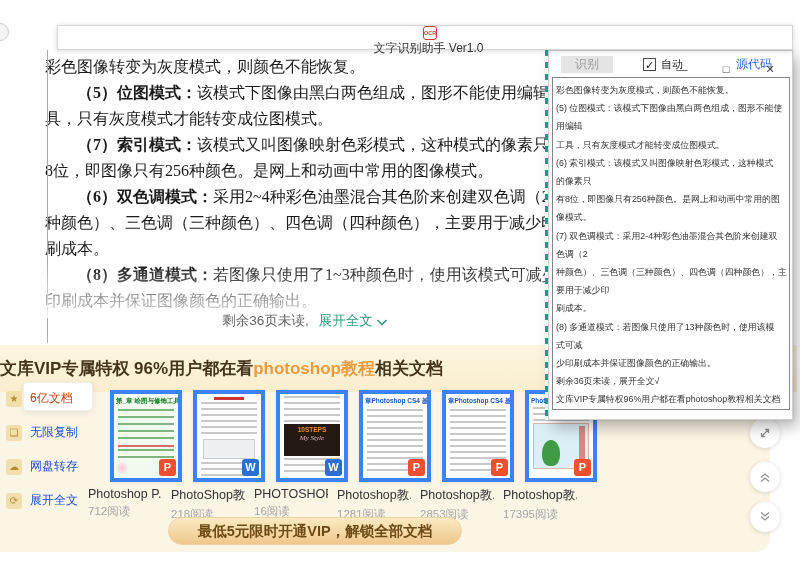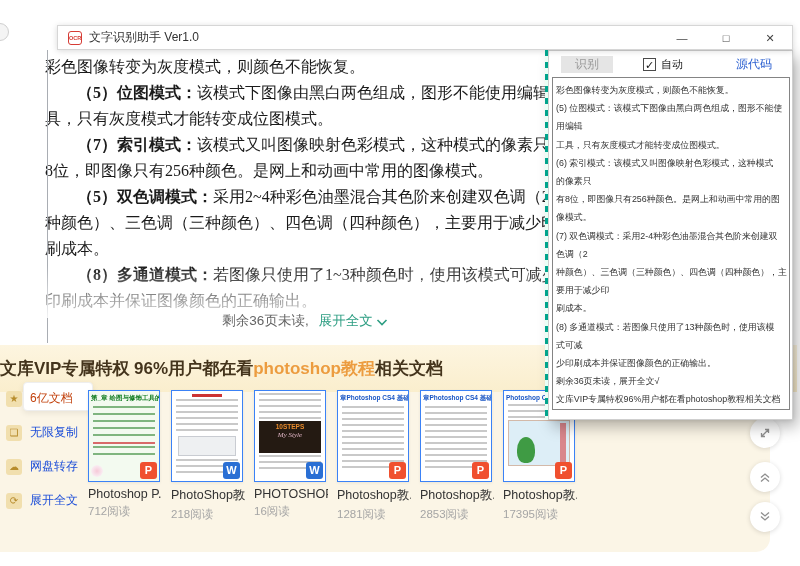--- a/index.html
+++ b/index.html
@@ -34,22 +34,22 @@
   
   .feat { position:absolute; left:6px; z-index:2; display:flex; align-items:center; cursor:pointer; }
   .feat .ic { width:16px; height:16px; border-radius:3px; background:#f1dfae; color:#b78c2c;
               font-size:10px; line-height:16px; text-align:center; }
   .feat .lb { margin-left:8px; font-size:12px; color:#1d4ed8; white-space:nowrap; }
   .feat-tip { position:absolute; left:23px; top:382px; width:70px; height:29px; background:#fff;
               border:1px solid #eee; border-radius:4px; box-shadow:0 2px 6px rgba(0,0,0,.08); z-index:1; }
 
   
   .card { position:absolute; top:390px; width:74px; z-index:1; cursor:pointer; }
-  .thumb { position:relative; width:72px; height:92px; background:#fff; border:1px solid #3b82f6;
-           box-shadow:0 1px 3px rgba(0,0,0,.07); overflow:hidden; }
+  .thumb { position:relative; width:72px; height:92px; background:#fff; border:4px solid #3b82f6;
+           box-shadow:0 1px 3px rgba(0,0,0,.07); overflow:hidden;margin-left:22px; }
   .badge { position:absolute; right:2px; bottom:2px; width:17px; height:17px; border-radius:3px;
            color:#fff; font-size:11px; font-weight:bold; text-align:center; line-height:17px; }
   .badge[data-badge="P"] { background:#f0502f; }
   .badge[data-badge="W"] { background:#2a6fd4; }
   .c-title { margin-top:5px; font-size:12.5px; color:#333; white-space:nowrap; overflow:hidden; }
   .c-views { margin-top:3px; font-size:11.5px; color:#a5a5a5; }
   .th-head { font-size:6.5px; font-weight:bold; padding:3px 2px 1px; white-space:nowrap; overflow:hidden; }
   .th-head.g { color:#0f7b1f; } .th-head.b { color:#1a56c4; } .th-head.o { color:#e88b2c; padding-top:2px; }
   .tlines { margin:2px 4px; height:26px;
             background:repeating-linear-gradient(180deg,#c9c9c9 0 2px, transparent 2px 6px); }
@@ -72,21 +72,21 @@
              background:linear-gradient(180deg,#fbeac3,#efc88a); border:1px solid #ecd3a2;
              color:#6b4a16; font-weight:bold; font-size:14.5px; text-align:center; line-height:27px; cursor:pointer; }
 
   
   .fab { position:absolute; left:750px; width:30px; height:30px; border-radius:50%; background:#fff;
          box-shadow:0 1px 5px rgba(0,0,0,.14); z-index:1; display:flex; align-items:center; justify-content:center; cursor:pointer; }
 
   
   .titlebar { position:absolute; left:57px; top:25px; width:736px; height:25px; background:#fff;
               border:1px solid #d6d6d6; box-shadow:0 1px 6px rgba(0,0,0,.15); z-index:6;
-              display:flex; align-items:center; }
+              display:flex; align-items:center;flex-direction:column; }
   .ocr-ic { margin-left:10px; width:14px; height:14px; border:1px solid #d63c35; border-radius:3px;
             color:#d63c35; font-size:5.5px; font-weight:bold; text-align:center; line-height:12px; }
   .win-title { margin-left:7px; font-size:12px; color:#333; }
   .win-controls { margin-left:auto; display:flex; height:100%; }
   .wc { width:44px; text-align:center; font-size:11px; color:#454545; line-height:24px; cursor:pointer; }
 
   .panel { position:absolute; left:548px; top:50px; width:245px; height:370px; background:#fff; z-index:5;
            border:1px solid #cfcfcf; box-shadow:5px 7px 14px rgba(0,0,0,.28), 0 0 4px rgba(0,0,0,.12); }
   .panel-toolbar { display:flex; align-items:center; height:26px; padding:3px 8px; }
   .btn-recognize { width:52px; height:17px; background:#e5e5e5; color:#9b9b9b; font-size:12px;
@@ -107,21 +107,21 @@
 <body>
 
 <div class="screen">
 
   <div class="edge-circle"></div>
 
   <div class="doc">
     <p>彩色图像转变为灰度模式，则颜色不能恢复。</p>
     <p class="para"><span class="lead">（5）位图模式：</span><span>该模式下图像由黑白两色组成，图形不能使用编辑工具，只有灰度模式才能转变成位图模式。</span></p>
     <p class="para"><span class="lead">（7）索引模式：</span><span>该模式又叫图像映射色彩模式，这种模式的像素只有8位，即图像只有256种颜色。是网上和动画中常用的图像模式。</span></p>
-    <p class="para"><span class="lead">（5）双色调模式：</span><span>采用2~4种彩色油墨混合其色阶来创建双色调（2种颜色）、三色调（三种颜色）、四色调（四种颜色），主要用于减少印刷成本。</span></p>
+    <p class="para"><span class="lead">（6）双色调模式：</span><span>采用2~4种彩色油墨混合其色阶来创建双色调（2种颜色）、三色调（三种颜色）、四色调（四种颜色），主要用于减少印刷成本。</span></p>
     <p class="para"><span class="lead">（8）多通道模式：</span><span>若图像只使用了1~3种颜色时，使用该模式可减少印刷成本并保证图像颜色的正确输出。</span></p>
   </div>
   <div class="capture-left-edge"></div>
   <div class="doc-fade"></div>
 
   <div class="expand-row">
     <span>剩余36页未读,</span><a>展开全文</a><svg width="12" height="9" viewBox="0 0 12 9">
         <path d="M1.5 2 L6 6.5 L10.5 2" fill="none" stroke="#2e9e83" stroke-width="1.6"></path>
       </svg>
   </div>
@@ -218,20 +218,21 @@
       <div class="shot">
         <div class="tree"></div>
         <div class="bar"></div>
       </div>
       <div class="badge" data-badge="P">P</div>
     </div>
     <div class="c-title">Photoshop教...</div>
     <div class="c-views">17395阅读</div>
   </div>
 
+  <div class="vip-btn">最低5元限时开通VIP，解锁全部文档</div>
 
   <div class="fab" style="top:418px">
     <svg width="14" height="14" viewBox="0 0 14 14">
       <path d="M3.5 10.5 L10.5 3.5 M7 3.5 h3.5 v3.5 M7 10.5 h-3.5 v-3.5" fill="none" stroke="#8f8f8f" stroke-width="1.3"></path>
     </svg>
   </div>
   <div class="fab" style="top:462px">
     <svg width="14" height="14" viewBox="0 0 14 14">
       <path d="M3 7.5 L7 4 L11 7.5 M3 11.5 L7 8 L11 11.5" fill="none" stroke="#8f8f8f" stroke-width="1.3"></path>
     </svg>

